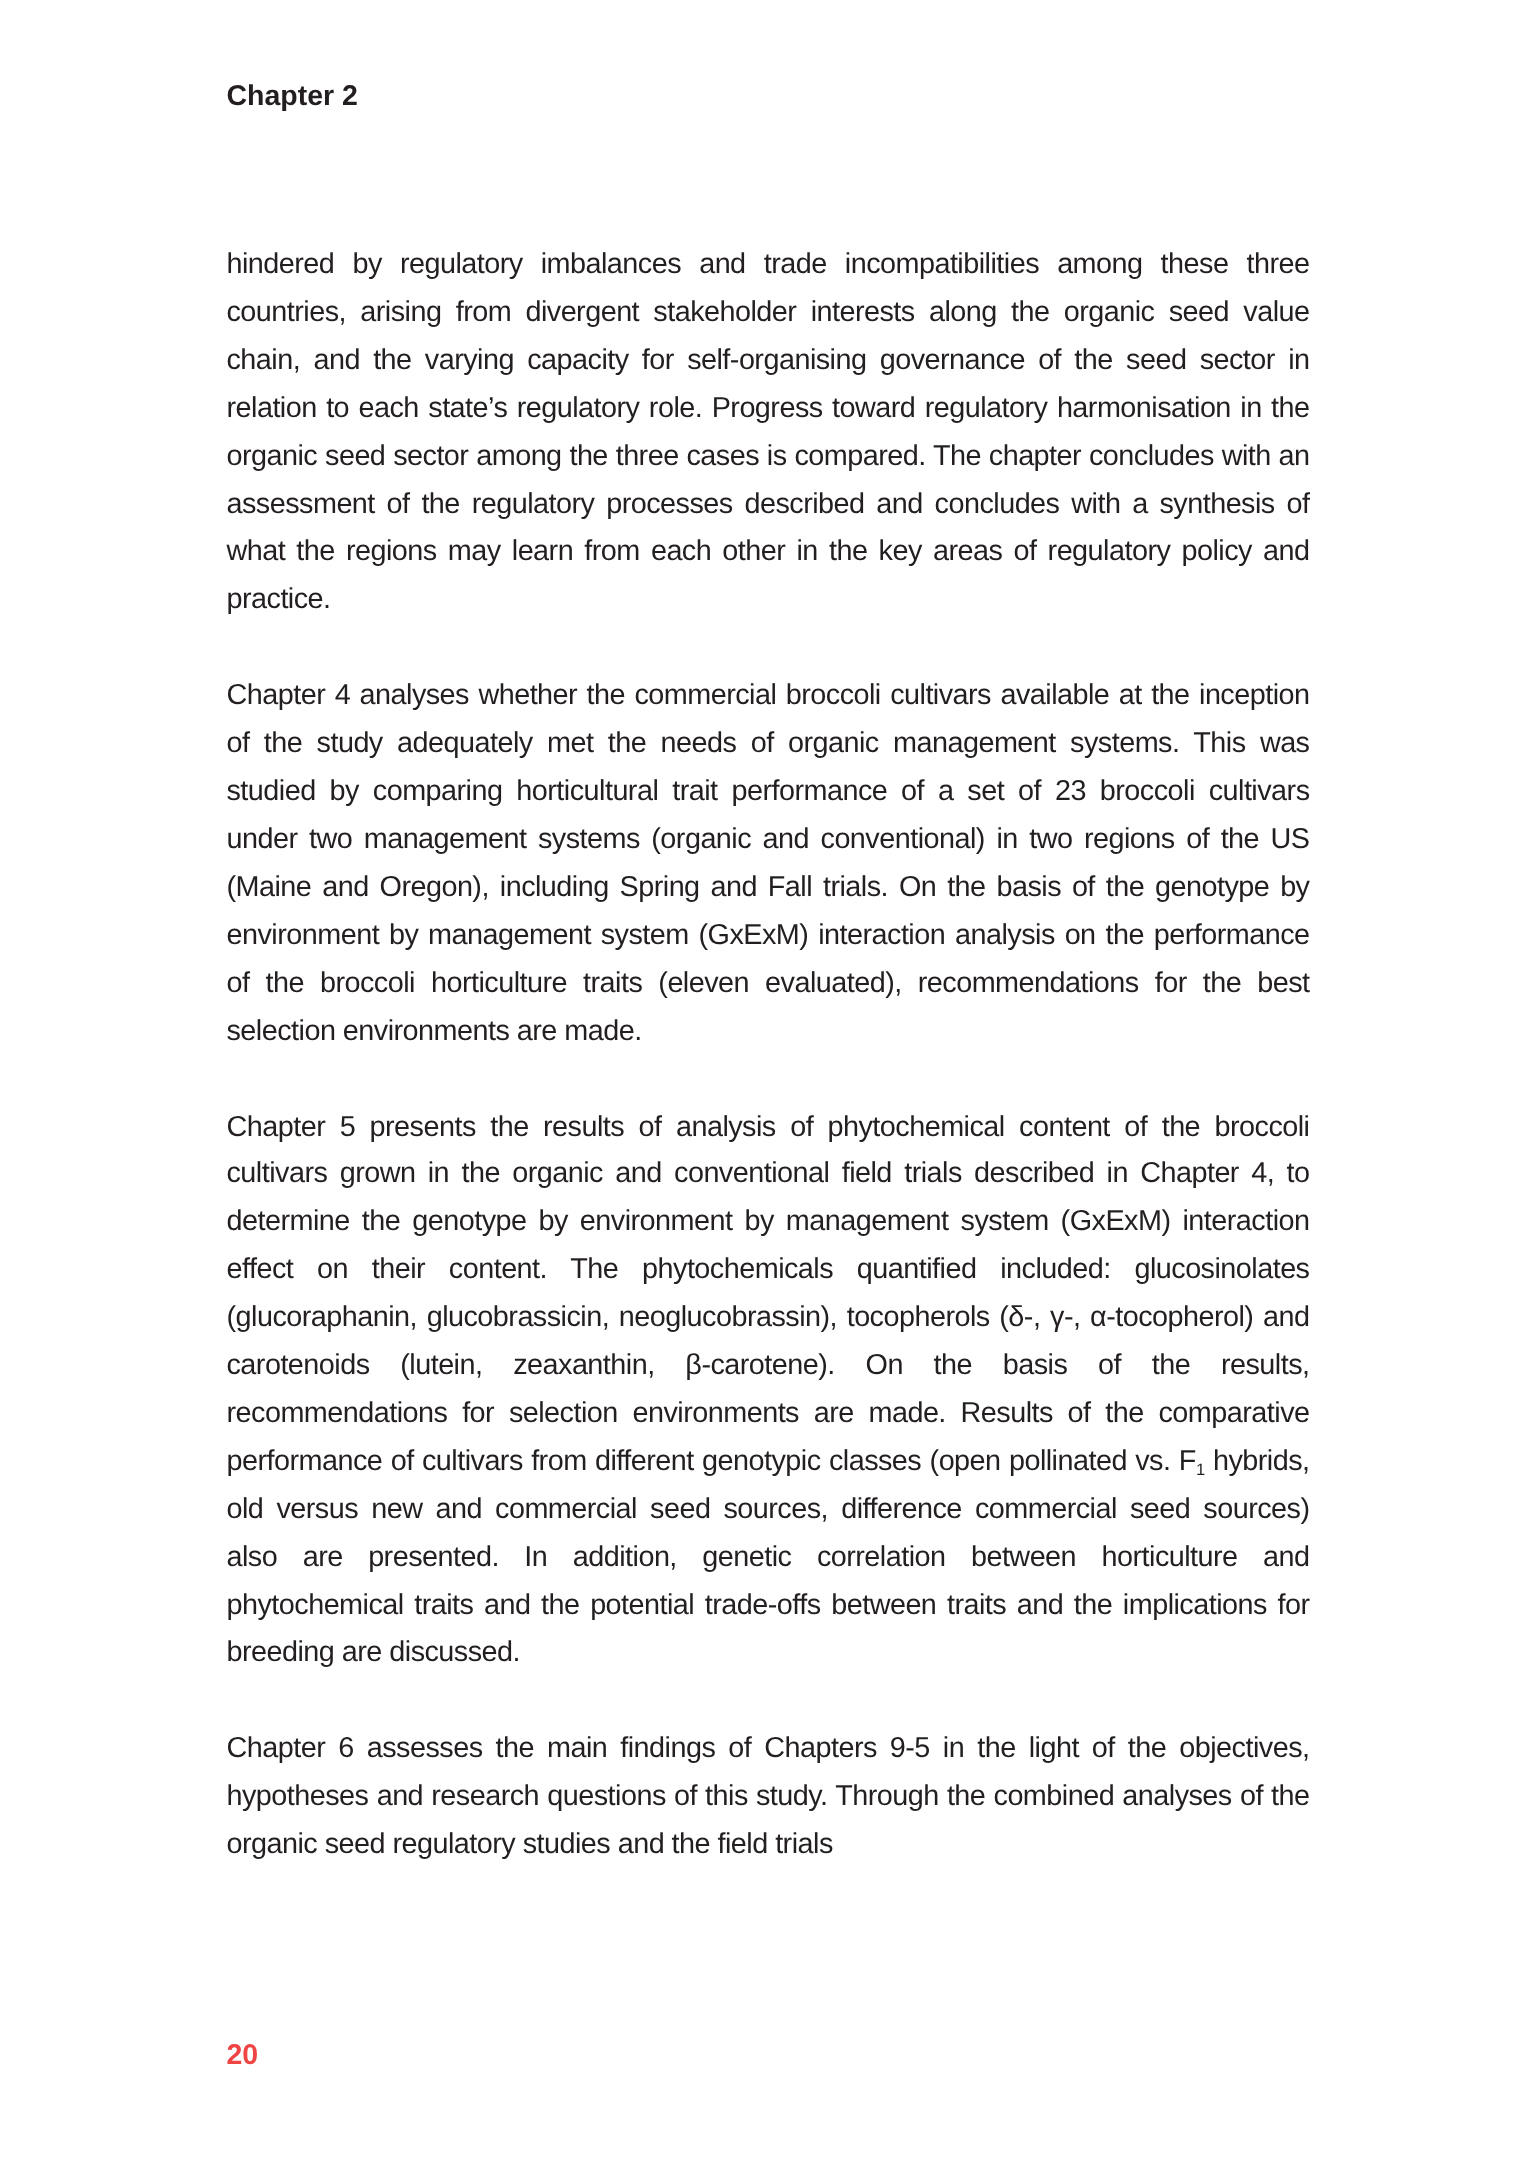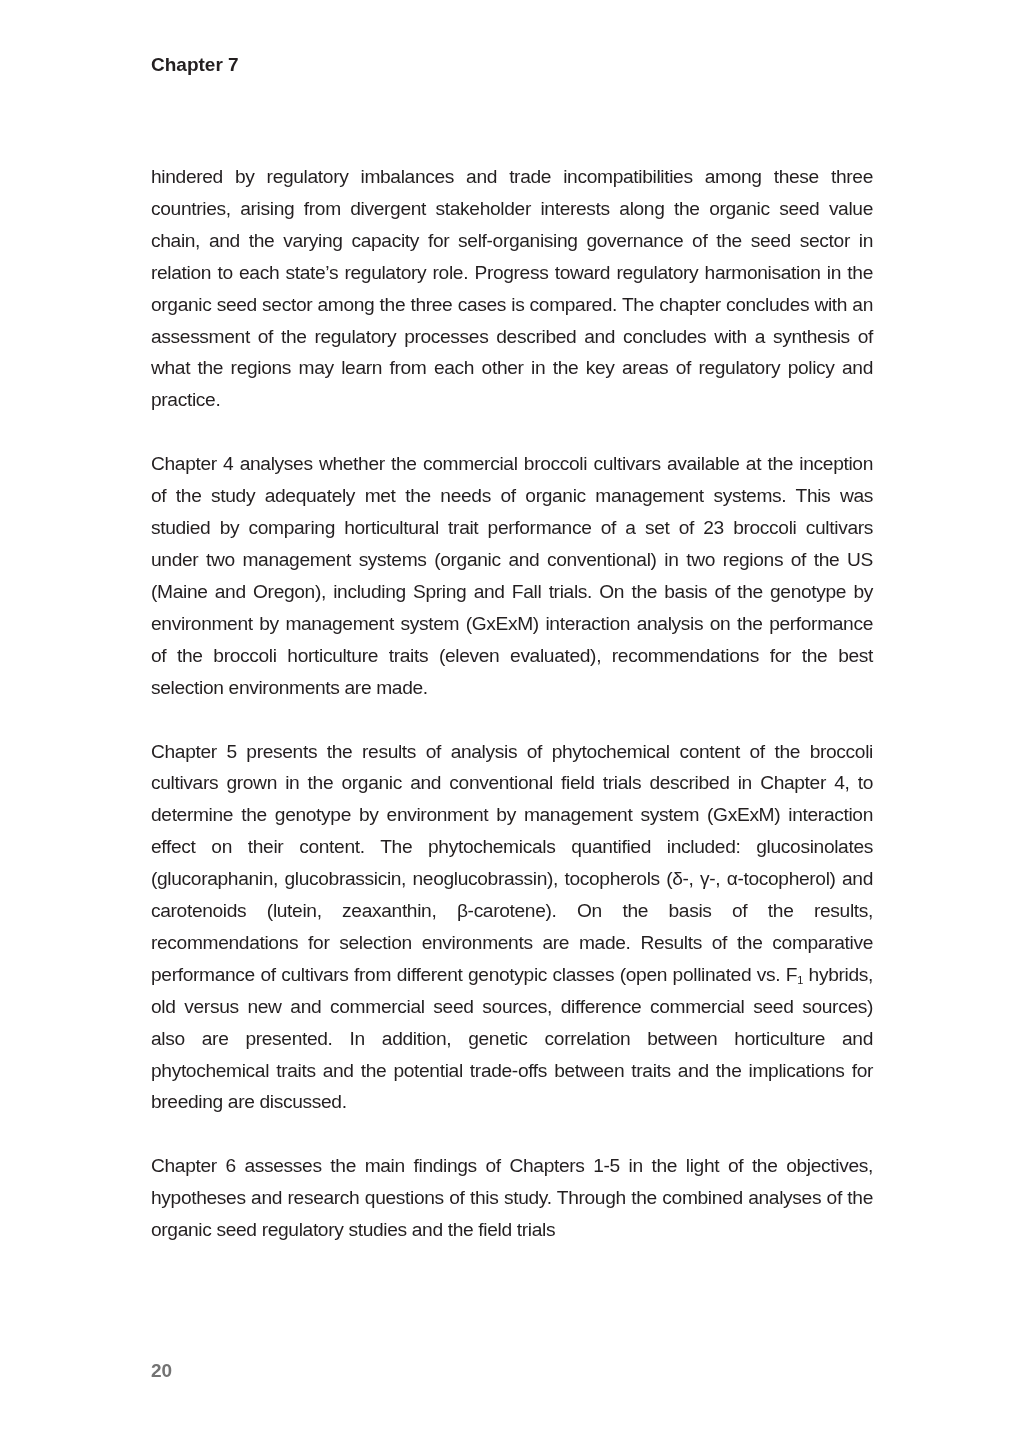--- a/index.html
+++ b/index.html
@@ -42,28 +42,28 @@
     font-size: 11px;
     vertical-align: -3px;
     line-height: 0;
   }
   .page-number {
     position: absolute;
     left: 151px;
     top: 1360px;
     font-size: 19px;
     font-weight: bold;
-    color: #737373;
+    color: #ef4444;
   }
 </style>
 </head>
 <body>
 
-<div class="running-head">Chapter 7</div>
+<div class="running-head">Chapter 2</div>
 
 <div class="body-text">
   <p class="para">hindered by regulatory imbalances and trade incompatibilities among these three countries, arising from divergent stakeholder interests along the organic seed value chain, and the varying capacity for self-organising governance of the seed sector in relation to each state’s regulatory role. Progress toward regulatory harmonisation in the organic seed sector among the three cases is compared. The chapter concludes with an assessment of the regulatory processes described and concludes with a synthesis of what the regions may learn from each other in the key areas of regulatory policy and practice.</p>
   <p class="para">Chapter 4 analyses whether the commercial broccoli cultivars available at the inception of the study adequately met the needs of organic management systems. This was studied by comparing horticultural trait performance of a set of 23 broccoli cultivars under two management systems (organic and conventional) in two regions of the US (Maine and Oregon), including Spring and Fall trials. On the basis of the genotype by environment by management system (GxExM) interaction analysis on the performance of the broccoli horticulture traits (eleven evaluated), recommendations for the best selection environments are made.</p>
   <p class="para"><span>Chapter 5 presents the results of analysis of phytochemical content of the broccoli cultivars grown in the organic and conventional field trials described in Chapter 4, to determine the genotype by environment by management system (GxExM) interaction effect on their content. The phytochemicals quantified included: glucosinolates (glucoraphanin, glucobrassicin, neoglucobrassin), tocopherols (δ-, γ-, α-tocopherol) and carotenoids (lutein, zeaxanthin, β-carotene). On the basis of the results, recommendations for selection environments are made. Results of the comparative performance of cultivars from different genotypic classes (open pollinated vs. F</span><sub>1</sub><span> hybrids, old versus new and commercial seed sources, difference commercial seed sources) also are presented. In addition, genetic correlation between horticulture and phytochemical traits and the potential trade-offs between traits and the implications for breeding are discussed.</span></p>
-  <p class="para">Chapter 6 assesses the main findings of Chapters 1-5 in the light of the objectives, hypotheses and research questions of this study. Through the combined analyses of the organic seed regulatory studies and the field trials</p>
+  <p class="para">Chapter 6 assesses the main findings of Chapters 9-5 in the light of the objectives, hypotheses and research questions of this study. Through the combined analyses of the organic seed regulatory studies and the field trials</p>
 </div>
 
 <div class="page-number">20</div>
 
 </body></html>

